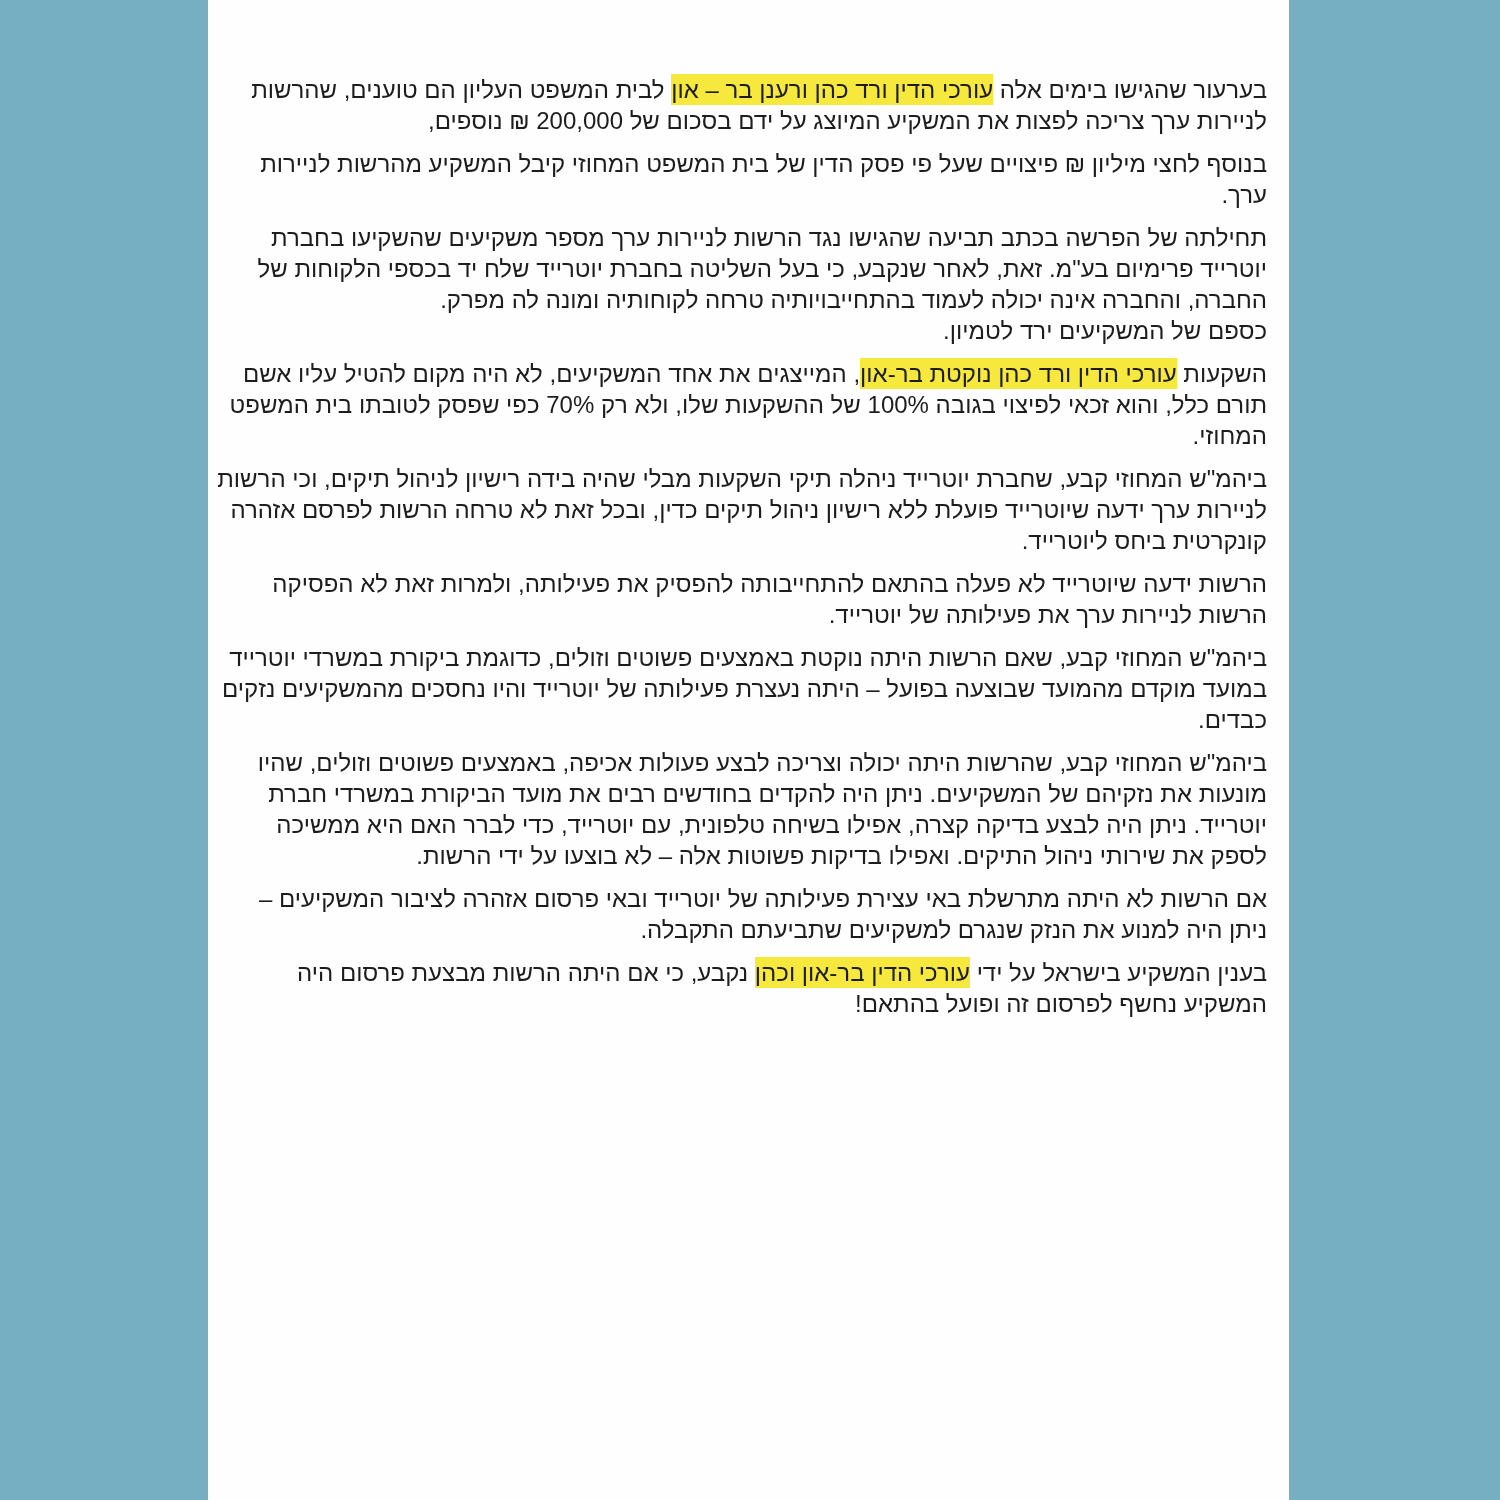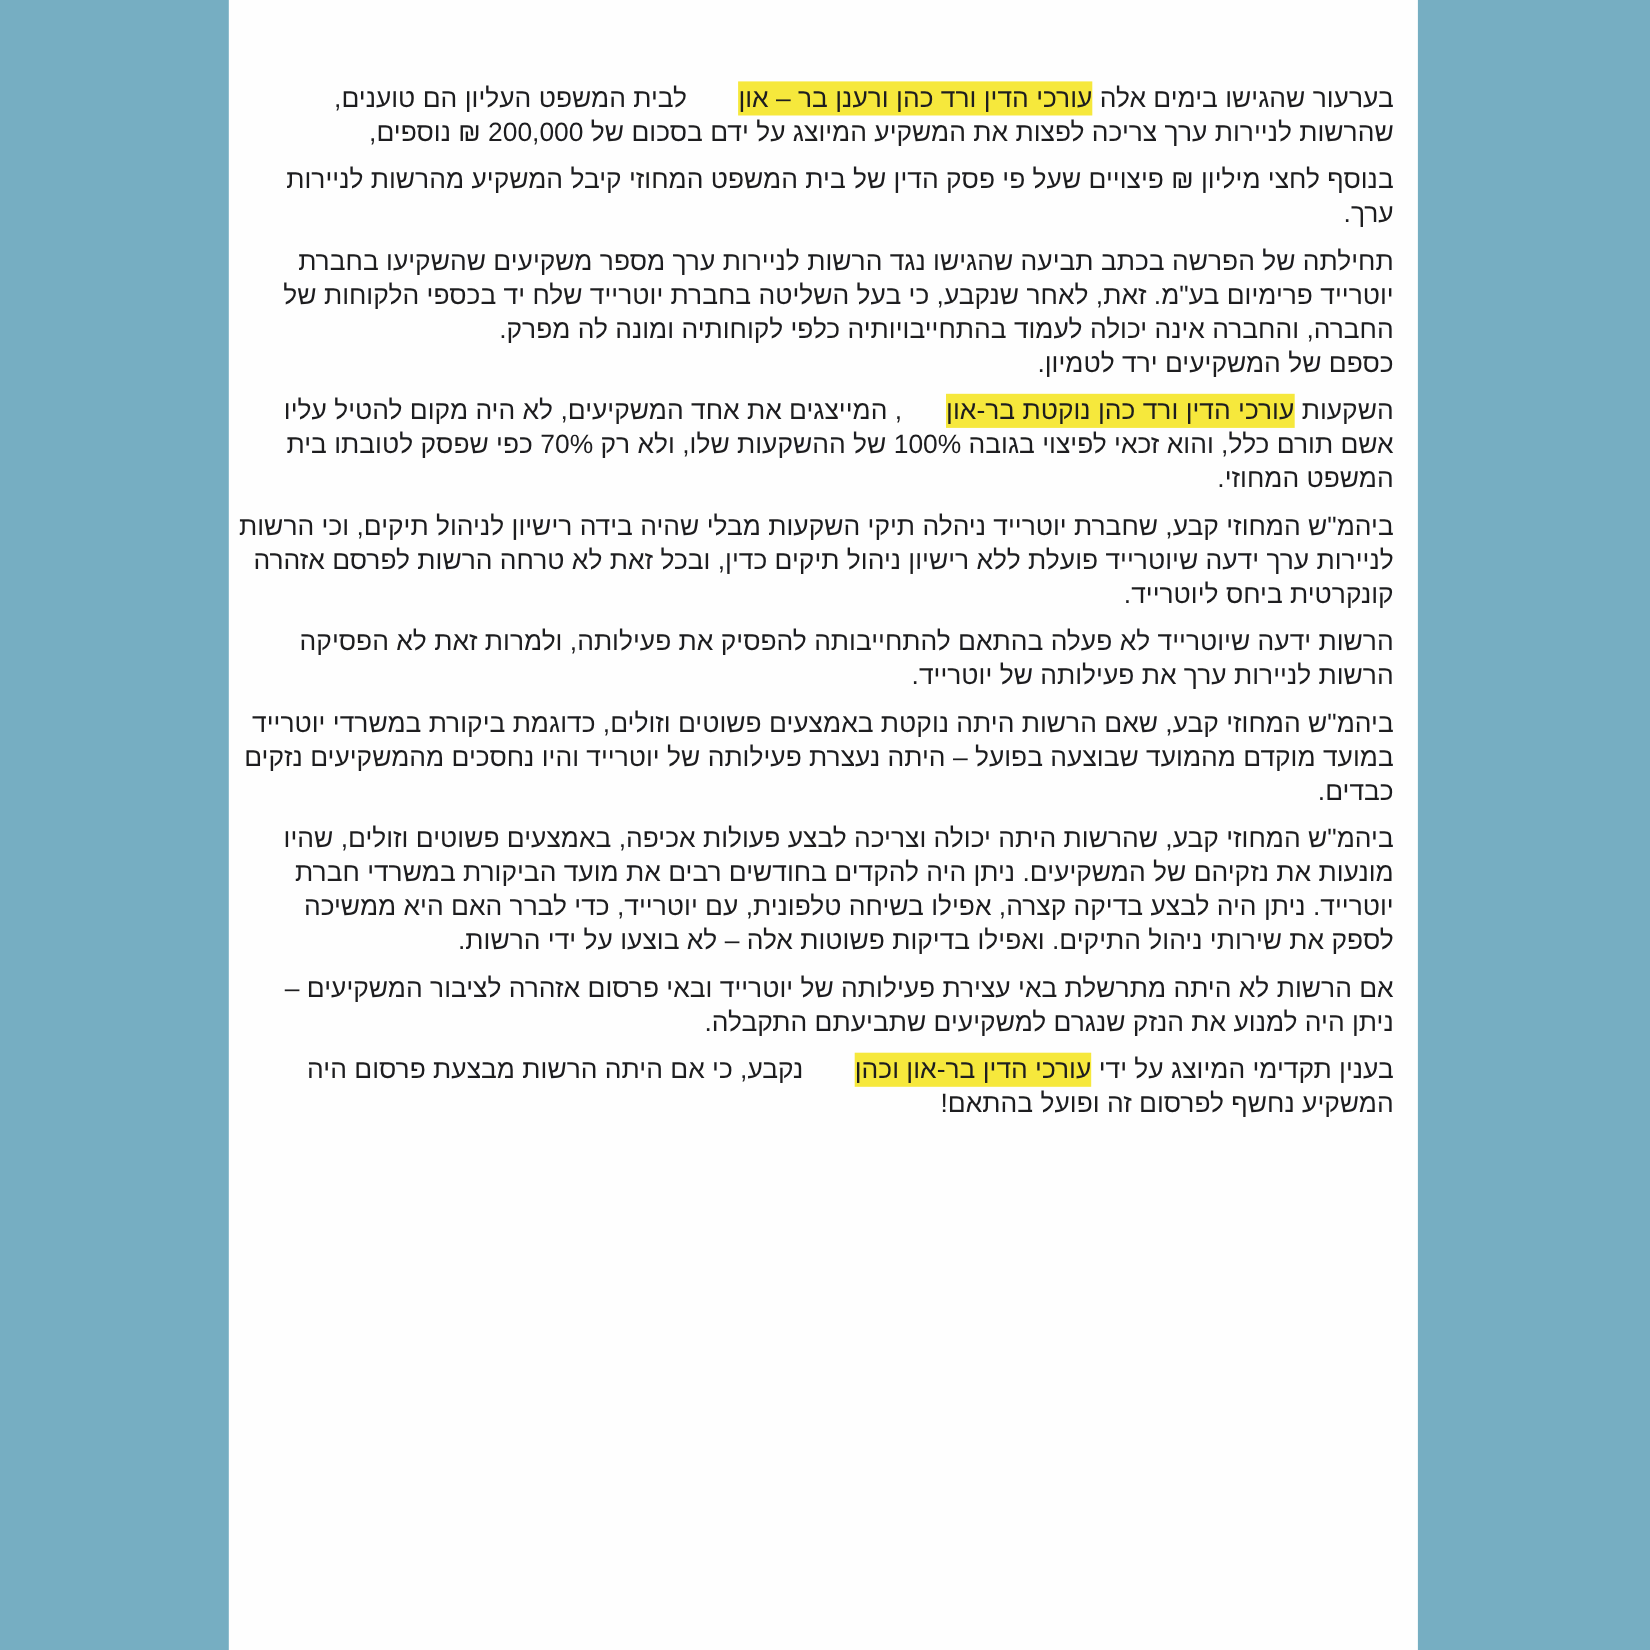--- a/index.html
+++ b/index.html
@@ -30,35 +30,34 @@
     color: var(--ink-color, #1d1d1f);
     font-size: 24px;
     line-height: 31px;
     font-weight: 400;
   }
   .doc-text p { margin: 0 0 12px 0; }
   .hl {
     background-color: var(--highlight-color, #f6e83c);
     padding: 2px 0;
     box-decoration-break: clone;
-    margin-left: 40px;
     -webkit-box-decoration-break: clone;
   }
 </style>
 </head>
 <body>
 
 <div class="canvas">
   <div class="band band-left"></div>
   <div class="band band-right"></div>
   <div class="doc-text" id="doc-text">
       <p><span>בערעור שהגישו בימים אלה </span><span class="hl">עורכי הדין ורד כהן ורענן בר – און</span><span> לבית המשפט העליון הם טוענים, שהרשות לניירות ערך צריכה לפצות את המשקיע המיוצג על ידם בסכום של 200,000 ₪ נוספים,</span></p>
       <p><span>בנוסף לחצי מיליון ₪ פיצויים שעל פי פסק הדין של בית המשפט המחוזי קיבל המשקיע מהרשות לניירות ערך.</span></p>
-      <p><span>תחילתה של הפרשה בכתב תביעה שהגישו נגד הרשות לניירות ערך מספר משקיעים שהשקיעו בחברת יוטרייד פרימיום בע"מ. זאת, לאחר שנקבע, כי בעל השליטה בחברת יוטרייד שלח יד בכספי הלקוחות של החברה, והחברה אינה יכולה לעמוד בהתחייבויותיה כלפי לקוחותיה ומונה לה מפרק.</span><br><span>כספם של המשקיעים ירד לטמיון.</span></p>
+      <p><span>תחילתה של הפרשה בכתב תביעה שהגישו נגד הרשות לניירות ערך מספר משקיעים שהשקיעו בחברת יוטרייד פרימיום בע"מ. זאת, לאחר שנקבע, כי בעל השליטה בחברת יוטרייד שלח יד בכספי הלקוחות של החברה, והחברה אינה יכולה לעמוד בהתחייבויותיה טרחה לקוחותיה ומונה לה מפרק.</span><br><span>כספם של המשקיעים ירד לטמיון.</span></p>
       <p><span>השקעות </span><span class="hl">עורכי הדין ורד כהן נוקטת בר-און</span><span>, המייצגים את אחד המשקיעים, לא היה מקום להטיל עליו אשם תורם כלל, והוא זכאי לפיצוי בגובה 100% של ההשקעות שלו, ולא רק 70% כפי שפסק לטובתו בית המשפט המחוזי.</span></p>
       <p><span>ביהמ"ש המחוזי קבע, שחברת יוטרייד ניהלה תיקי השקעות מבלי שהיה בידה רישיון לניהול תיקים, וכי הרשות לניירות ערך ידעה שיוטרייד פועלת ללא רישיון ניהול תיקים כדין, ובכל זאת לא טרחה הרשות לפרסם אזהרה קונקרטית ביחס ליוטרייד.</span></p>
       <p><span>הרשות ידעה שיוטרייד לא פעלה בהתאם להתחייבותה להפסיק את פעילותה, ולמרות זאת לא הפסיקה הרשות לניירות ערך את פעילותה של יוטרייד.</span></p>
       <p><span>ביהמ"ש המחוזי קבע, שאם הרשות היתה נוקטת באמצעים פשוטים וזולים, כדוגמת ביקורת במשרדי יוטרייד במועד מוקדם מהמועד שבוצעה בפועל – היתה נעצרת פעילותה של יוטרייד והיו נחסכים מהמשקיעים נזקים כבדים.</span></p>
       <p><span>ביהמ"ש המחוזי קבע, שהרשות היתה יכולה וצריכה לבצע פעולות אכיפה, באמצעים פשוטים וזולים, שהיו מונעות את נזקיהם של המשקיעים. ניתן היה להקדים בחודשים רבים את מועד הביקורת במשרדי חברת יוטרייד. ניתן היה לבצע בדיקה קצרה, אפילו בשיחה טלפונית, עם יוטרייד, כדי לברר האם היא ממשיכה לספק את שירותי ניהול התיקים. ואפילו בדיקות פשוטות אלה – לא בוצעו על ידי הרשות.</span></p>
       <p><span>אם הרשות לא היתה מתרשלת באי עצירת פעילותה של יוטרייד ובאי פרסום אזהרה לציבור המשקיעים – ניתן היה למנוע את הנזק שנגרם למשקיעים שתביעתם התקבלה.</span></p>
-      <p><span>בענין תקדימי המיוצג על ידי </span><span class="hl">עורכי הדין בר-און וכהן</span><span> נקבע, כי אם היתה הרשות מבצעת פרסום היה המשקיע נחשף לפרסום זה ופועל בהתאם!</span></p>
+      <p><span>בענין המשקיע בישראל על ידי </span><span class="hl">עורכי הדין בר-און וכהן</span><span> נקבע, כי אם היתה הרשות מבצעת פרסום היה המשקיע נחשף לפרסום זה ופועל בהתאם!</span></p>
     </div>
 </div>
 
 </body></html>

